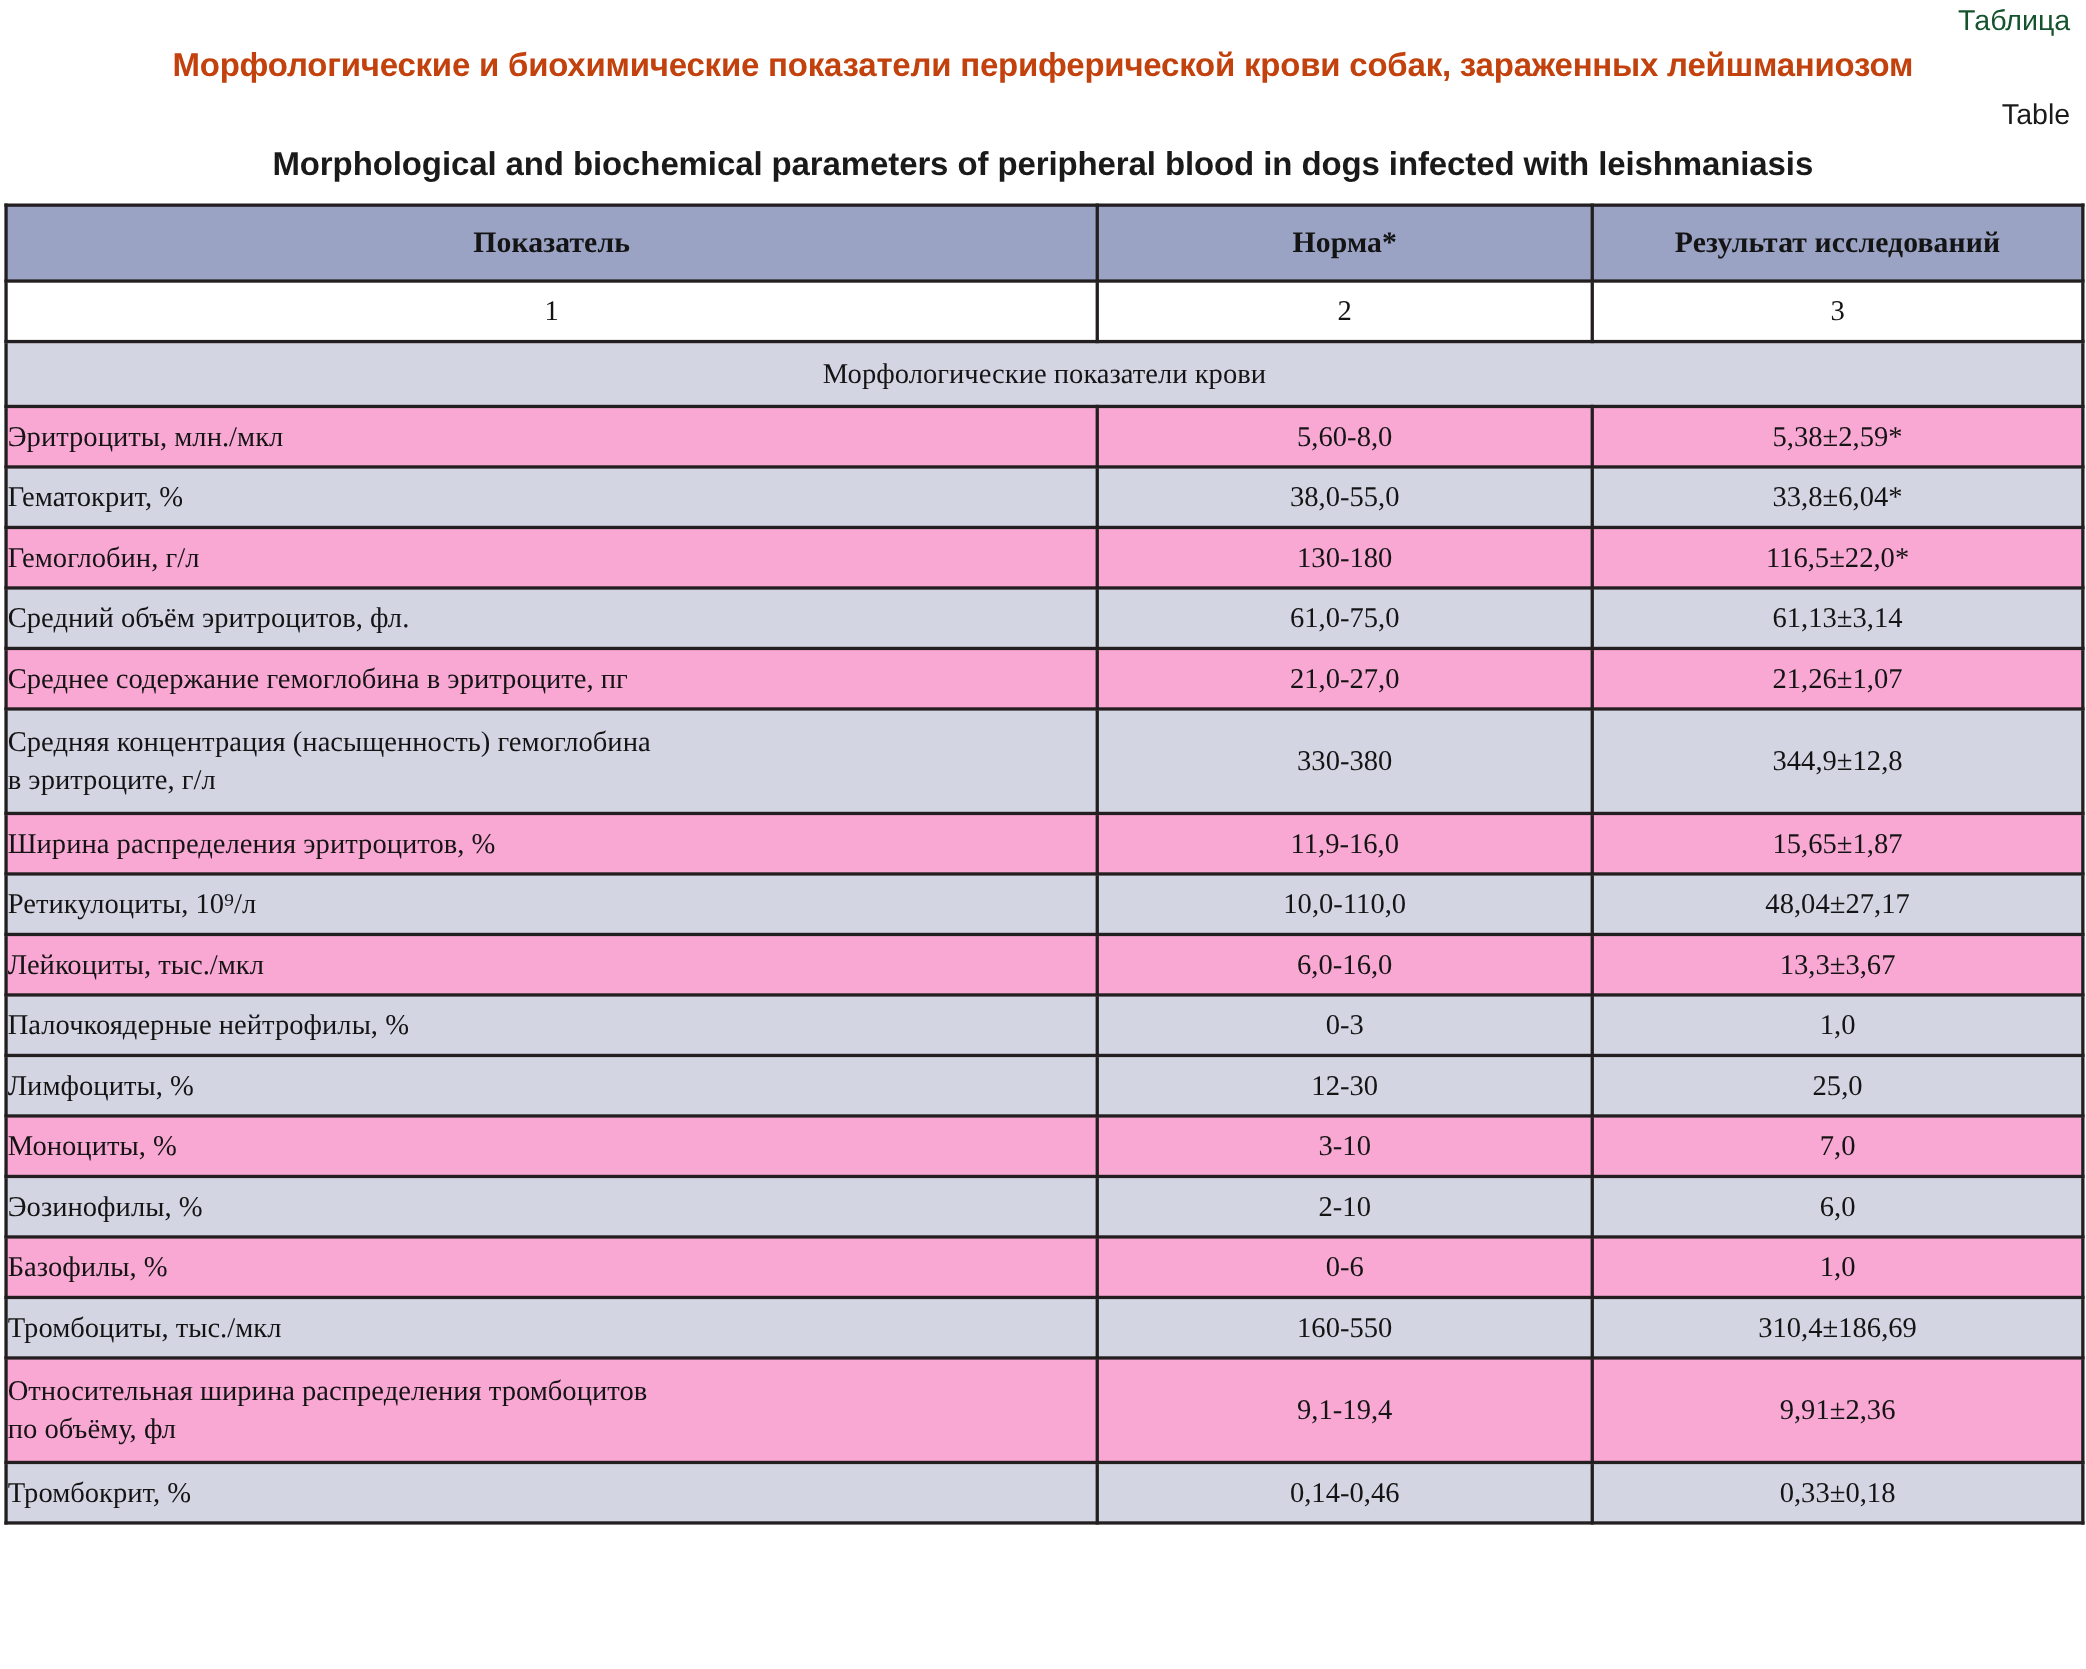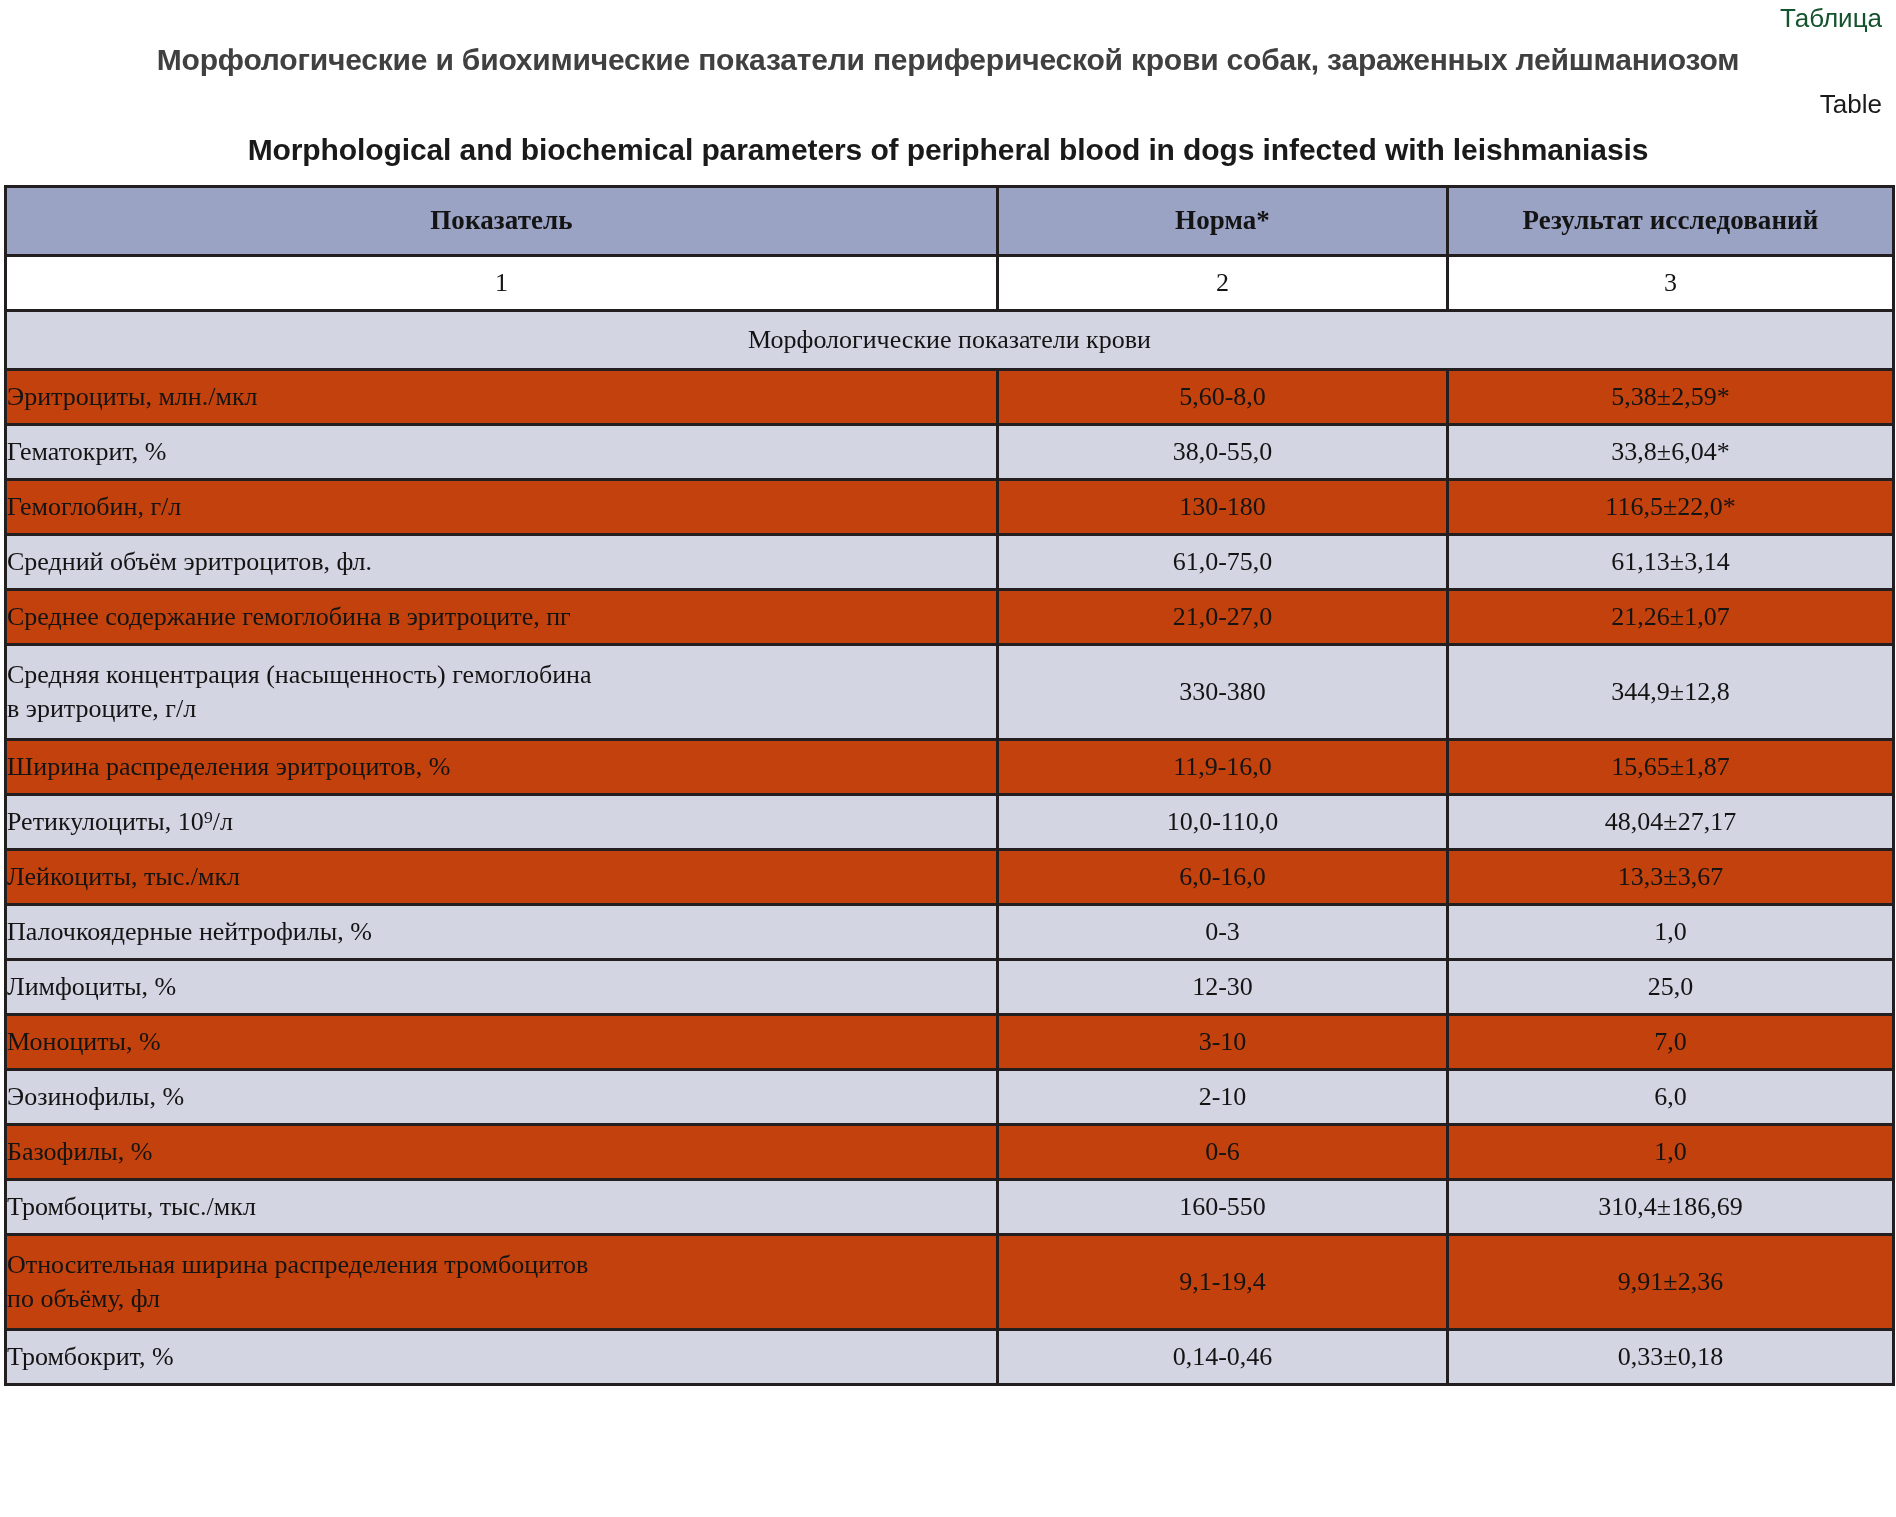--- a/index.html
+++ b/index.html
@@ -34,21 +34,21 @@
     line-height: 1.0;
     color: #14532d;
     padding-top: 5px;
   }
   .caption-title-ru {
     text-align: center;
     font-family: "Liberation Sans", "DejaVu Sans", sans-serif;
     font-weight: bold;
     font-size: 30px;
     line-height: 1.18;
-    color: #404040;
+    color: #c2410c;
     padding-top: 11px;
     letter-spacing: -0.2px;
   }
   .caption-label-en {
     text-align: right;
     font-family: "Liberation Sans", "DejaVu Sans", sans-serif;
     font-size: 26px;
     line-height: 1.0;
     color: #1a1a1a;
     padding-top: 14px;
@@ -122,21 +122,21 @@
     text-align: left;
     padding: 7px 10px 7px 14px;
     line-height: 1.30;
   }
   td.val {
     text-align: center;
     padding: 7px 8px;
     line-height: 1.30;
   }
 
-  tr.r-white > td { background: #c2410c; }
+  tr.r-white > td { background: #f9a8d4; }
   tr.r-tint  > td { background: #d3d5e3; }
 
   tr.h1 > td { height: 52px; }
   tr.h2 > td { height: 92px; }
   .lbl-line { display: block; }
 </style>
 </head>
 <body>
 
 <div class="page">

